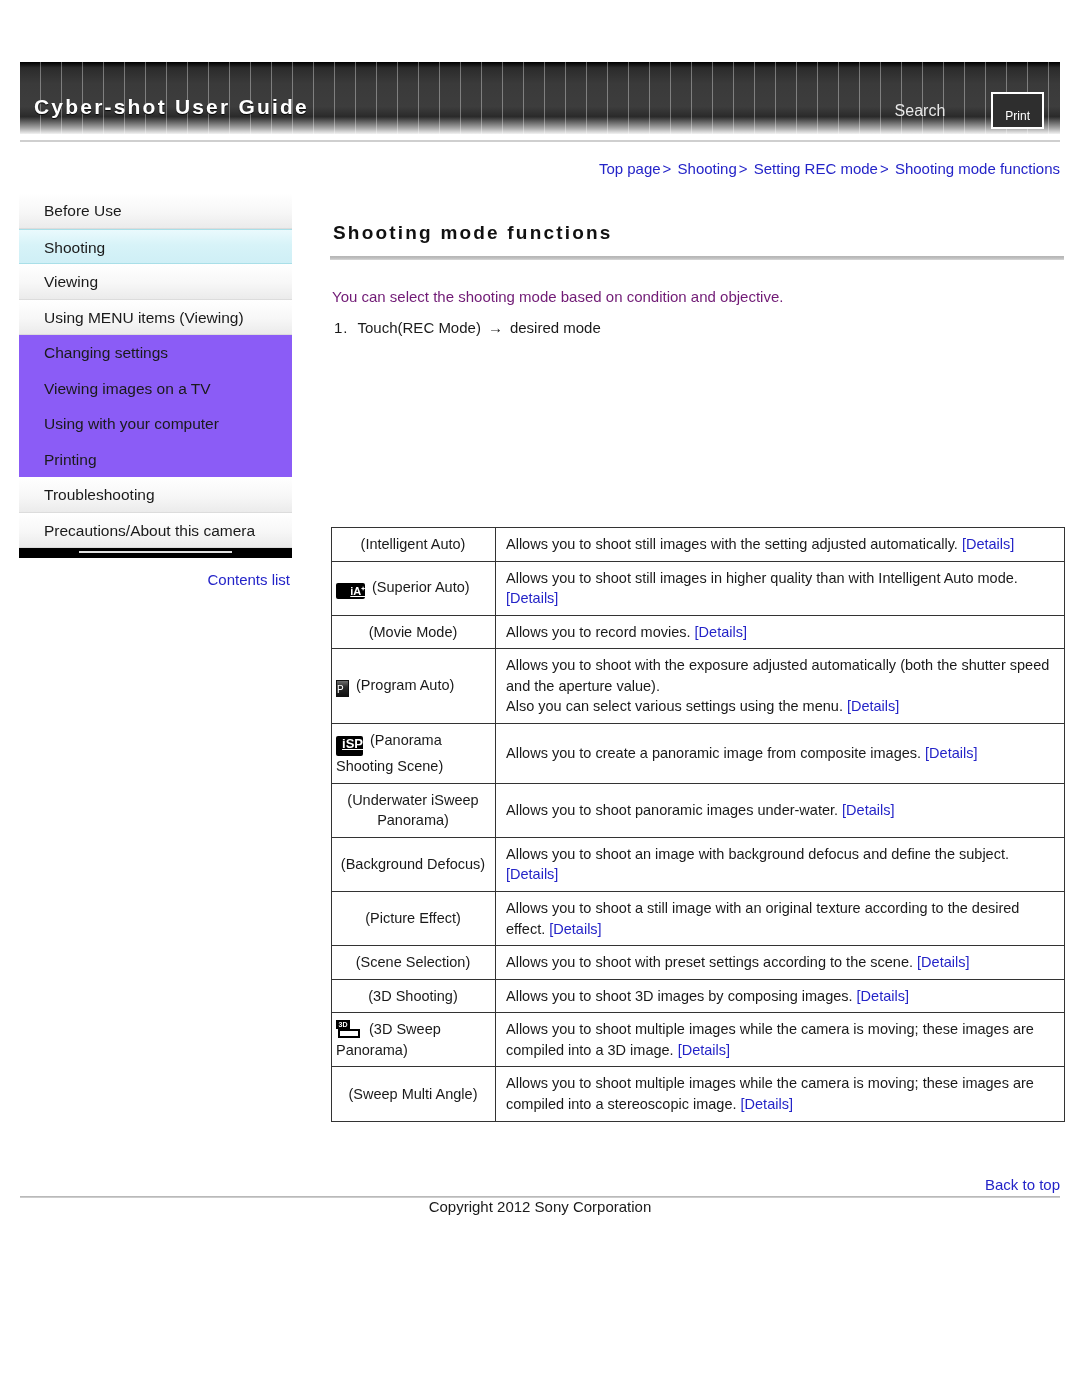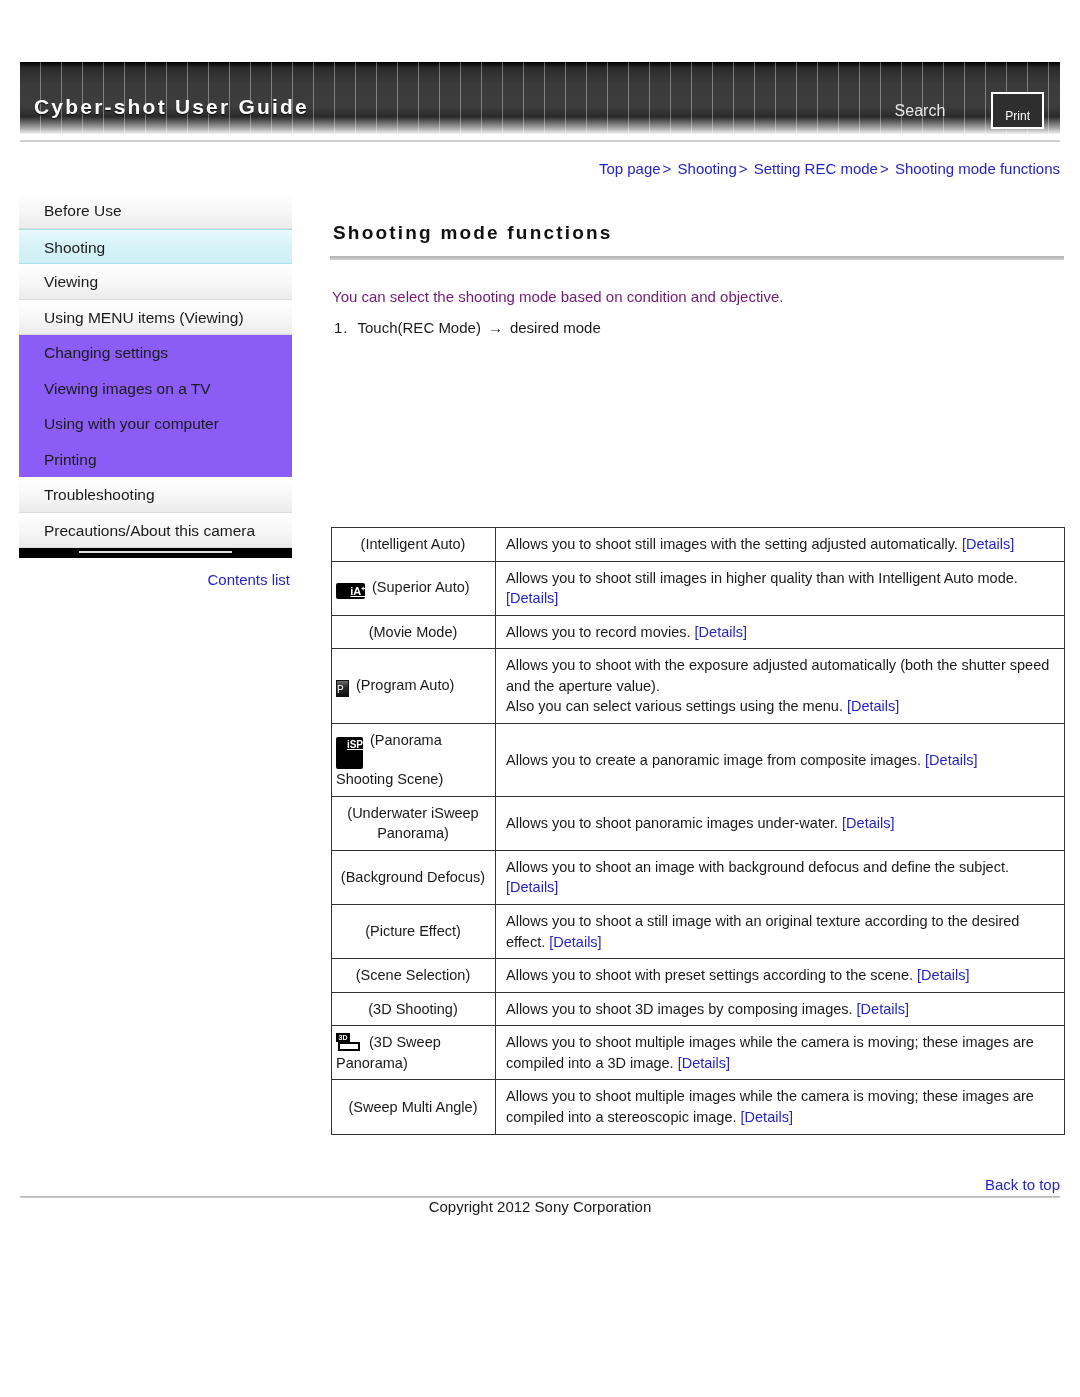--- a/index.html
+++ b/index.html
@@ -257,23 +257,23 @@
     height: 17px;
     line-height: 17px;
     font-size: 10px;
     border: 1px solid #111;
     background:
       linear-gradient(to bottom, #6f6f6f 0%, #2b2b2b 40%, #111 100%);
     color: #ffffff;
   }
   .ic-pan {
     width: 27px;
-    height: 32px;
+    height: 20px;
     line-height: 16px;
-    font-size: 10px;
+    font-size: 13px;
   }
   .ic-3d {
     position: relative;
     width: 26px;
     height: 19px;
     vertical-align: -5px;
     margin-right: 3px;
   }
   .ic-3d .top {
     position: absolute;

